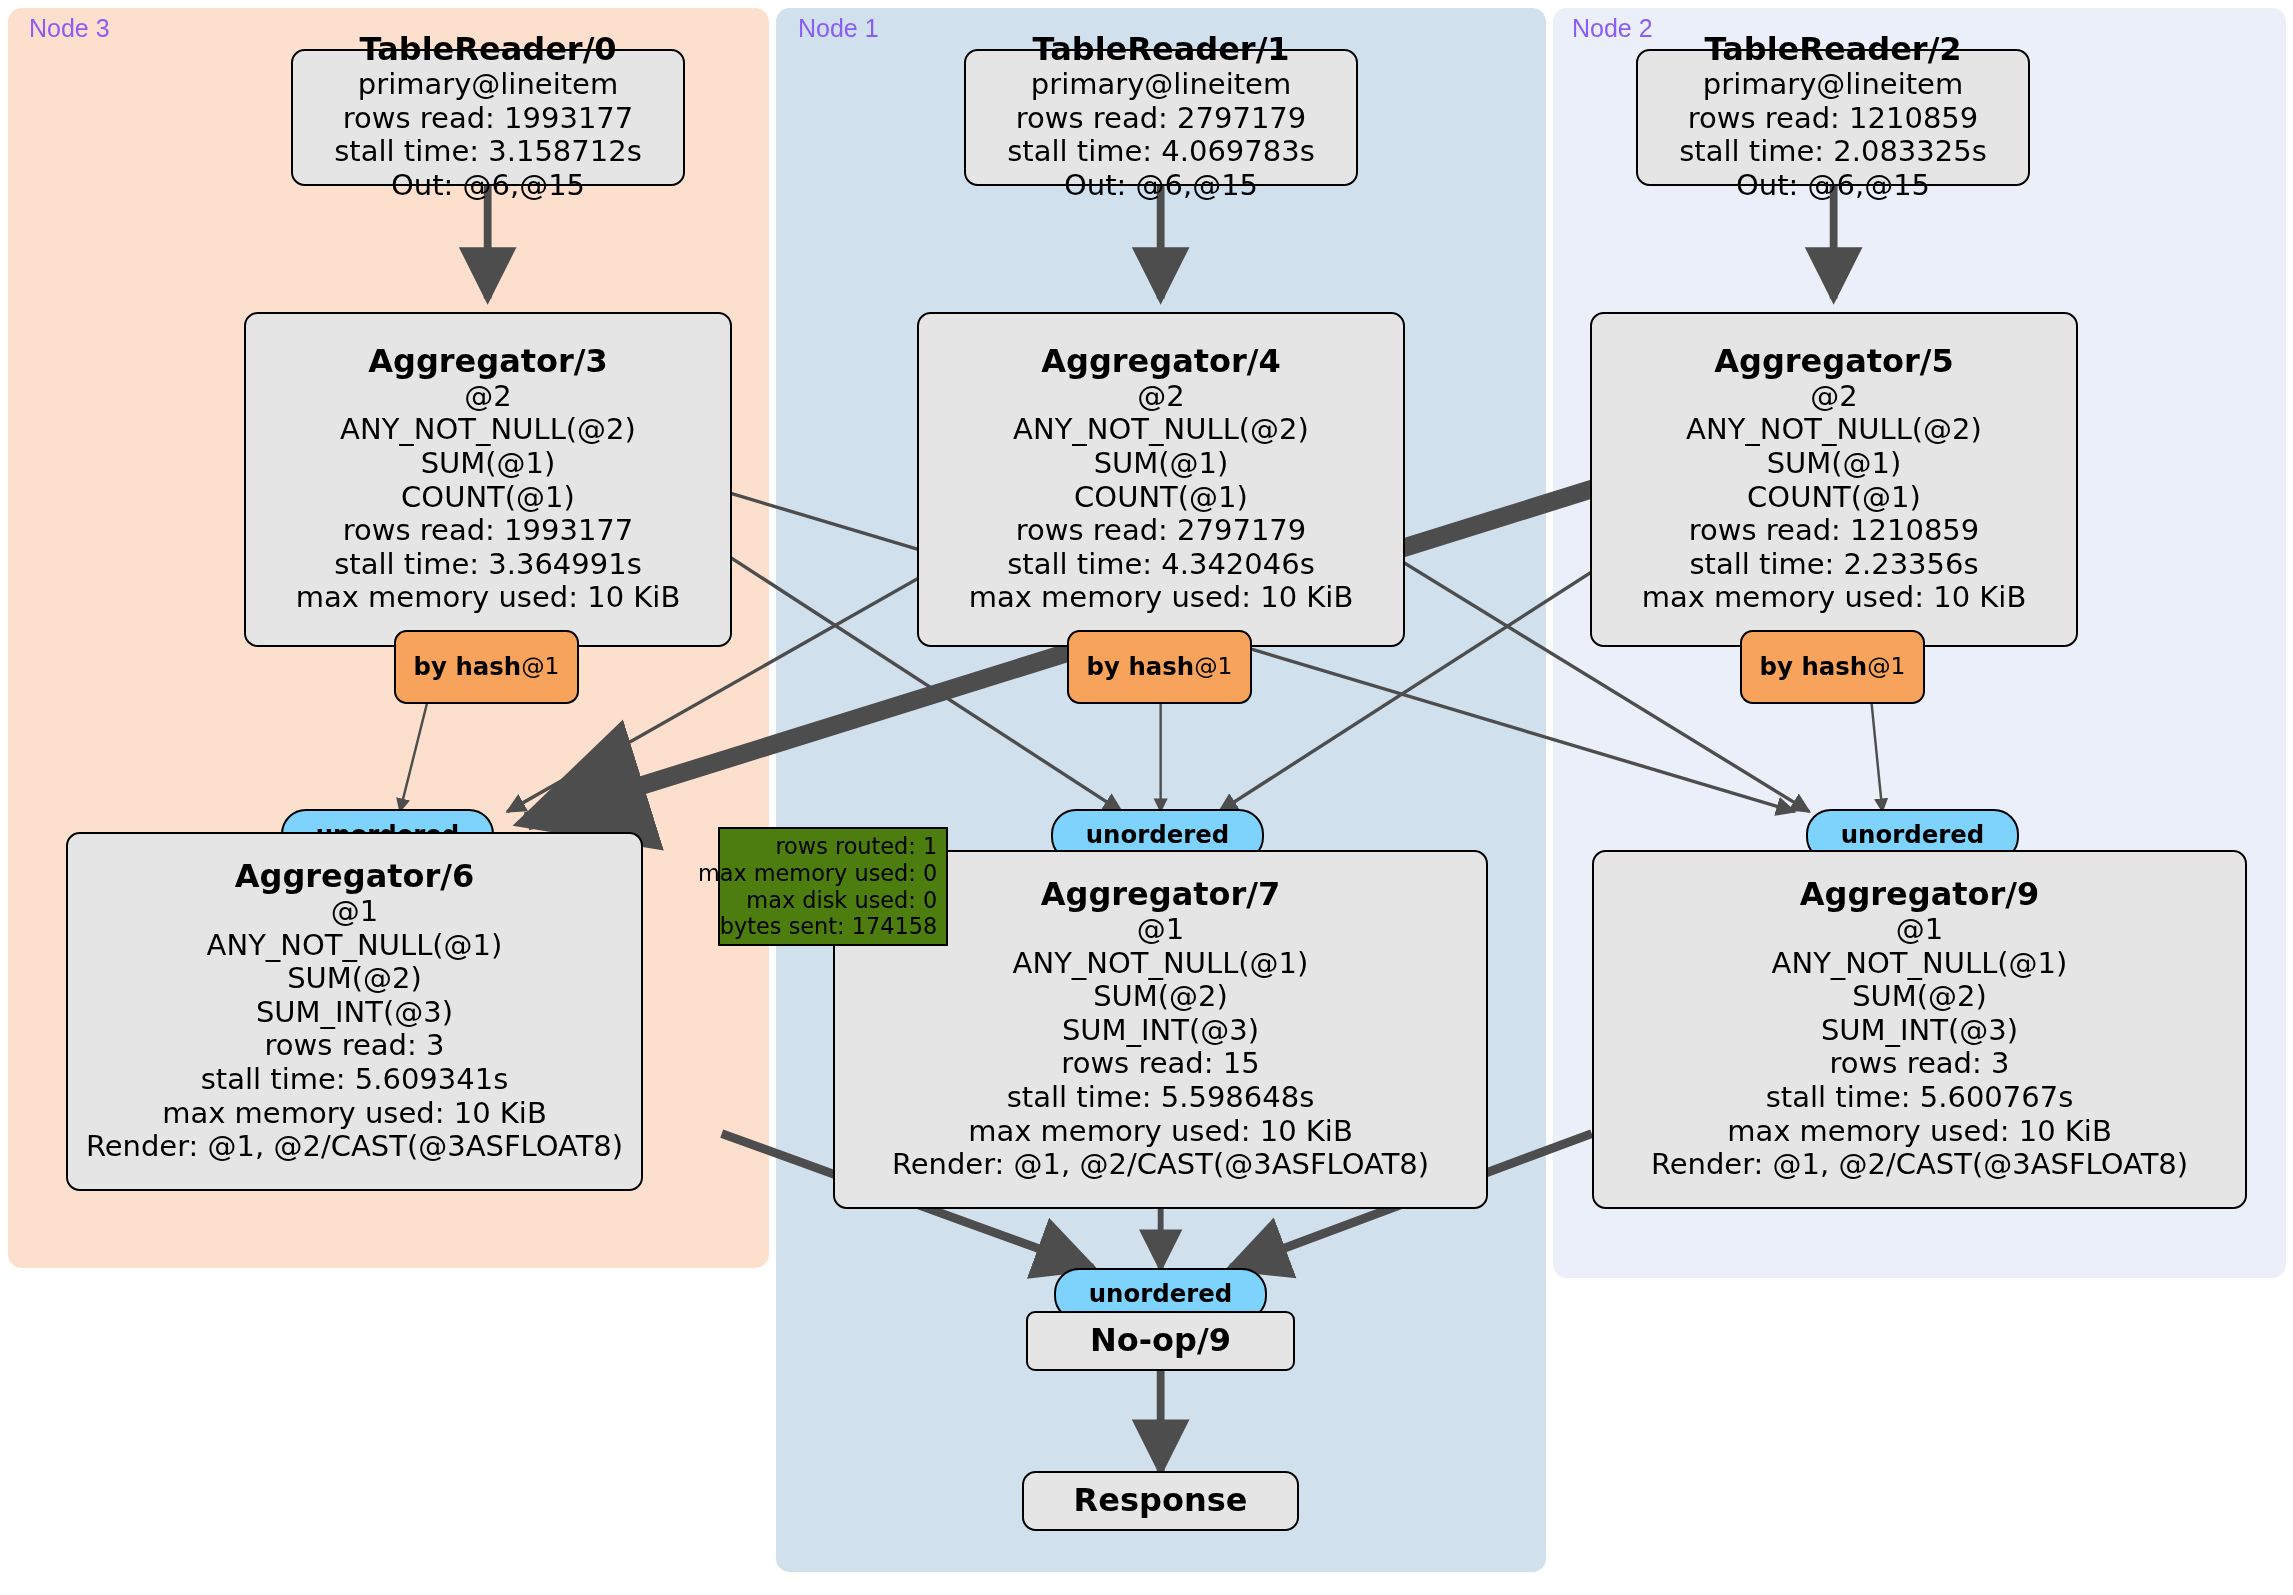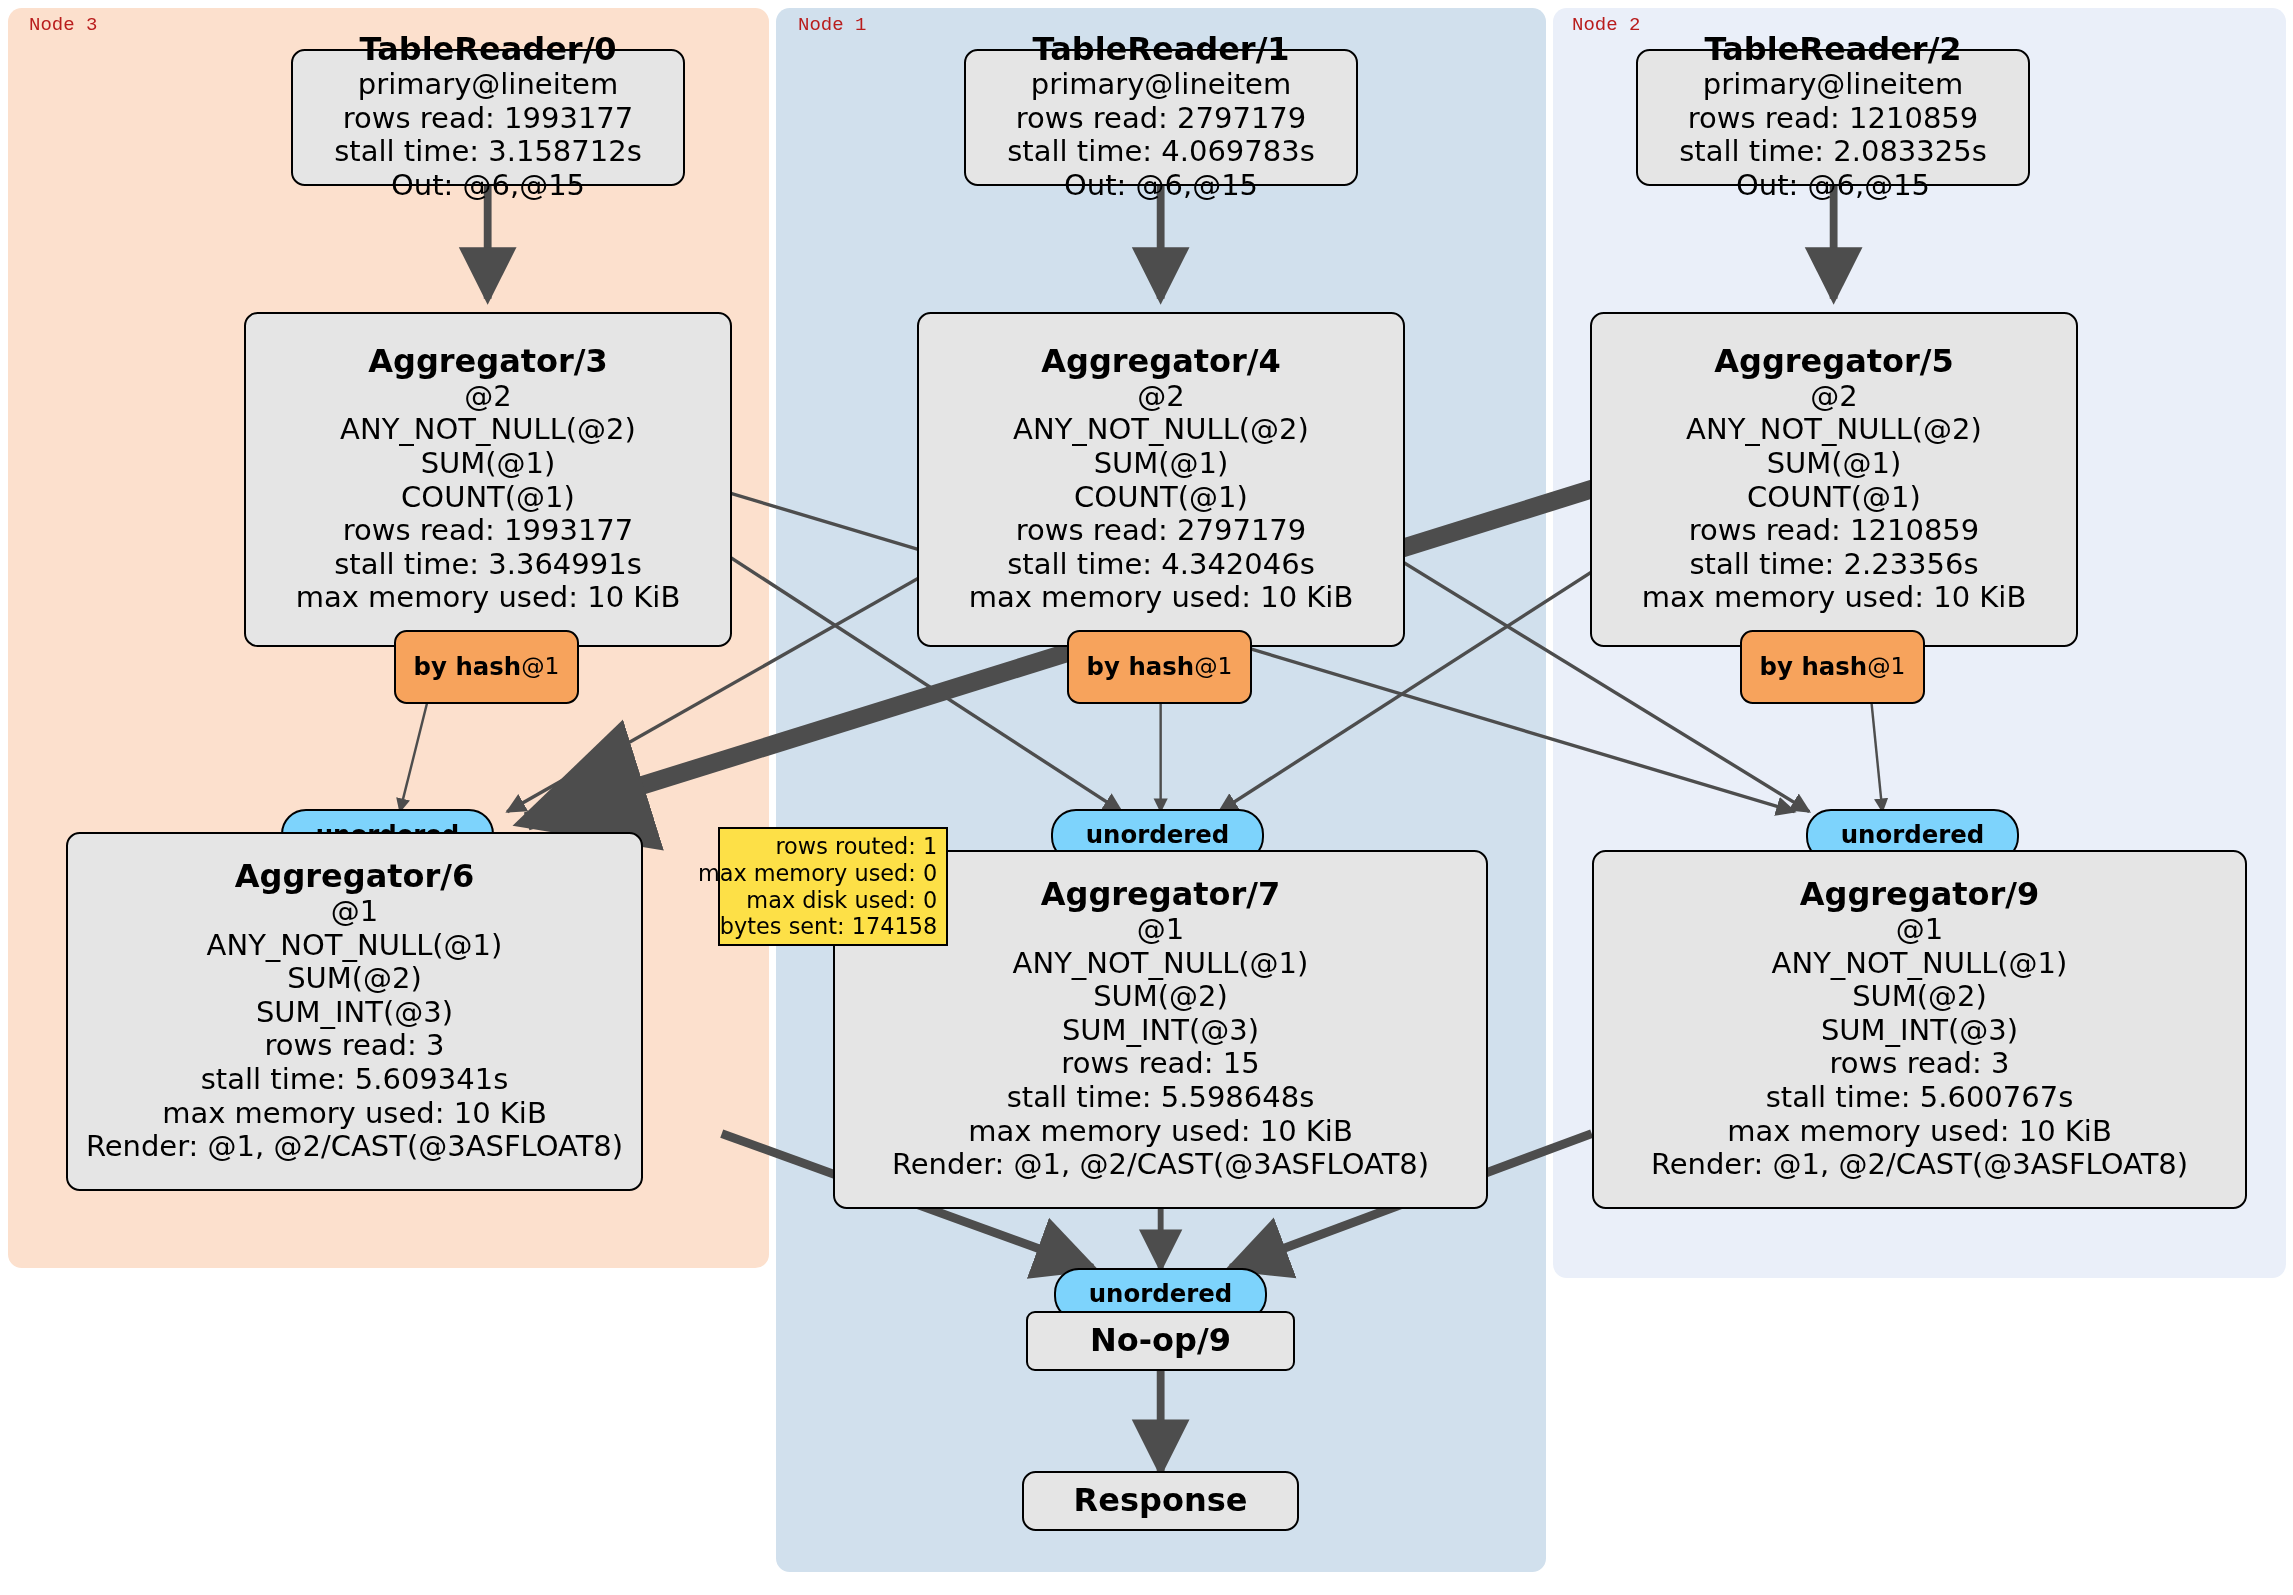--- a/index.html
+++ b/index.html
@@ -3,22 +3,22 @@
 <meta charset="utf-8">
 <style>
   html,body{margin:0;padding:0;background:#ffffff;}
   body{width:2294px;height:1596px;position:relative;overflow:hidden;
        font-family:"DejaVu Sans","Liberation Sans",sans-serif;}
 
   #stage{position:absolute;left:0;top:0;width:2294px;height:1596px;}
 
   
   .cluster{position:absolute;border-radius:13.7px;}
-  .cluster-label{position:absolute;font-size:19px;color:#b91c1c;
-                 font-family:Liberation Mono, monospace;
+  .cluster-label{position:absolute;font-size:25px;color:#8b5cf6;
+                 font-family:Liberation Sans, sans-serif;
                  letter-spacing:0px;white-space:nowrap;}
 
   
   #edges{position:absolute;left:0;top:0;width:2294px;height:1596px;}
 
   
   .node{position:absolute;box-sizing:border-box;background:#e5e5e5;
         border:2.4px solid #000;border-radius:13.7px;
         display:flex;flex-direction:column;align-items:center;
         justify-content:center;text-align:center;color:#000;}
@@ -26,21 +26,21 @@
   .node .ln{font-size:29px;line-height:1.16;white-space:nowrap;}
 
   .pill{position:absolute;box-sizing:border-box;border:2.4px solid #000;
         display:flex;align-items:center;
         justify-content:center;text-align:center;color:#000;}
   .pill.hash{background:#f7a35c;border-radius:12.7px;}
   .pill.unord{background:#7dd3fc;border-radius:25px;}
   .pill .ttl{font-weight:bold;font-size:24.4px;line-height:1.1;}
   .pill .sub{font-size:23.4px;line-height:1.1;}
 
-  .statbox{position:absolute;box-sizing:border-box;background:#fde047;
+  .statbox{position:absolute;box-sizing:border-box;background:#4d7c0f;
            border:2px solid #000;display:flex;flex-direction:column;
            align-items:flex-end;justify-content:center;padding:5.9px 8.8px;
            text-align:right;color:#000;}
   .statbox .ln{font-size:22.4px;line-height:1.2;white-space:nowrap;}
 </style>
 </head>
 <body>
 
 <div id="stage">
 

